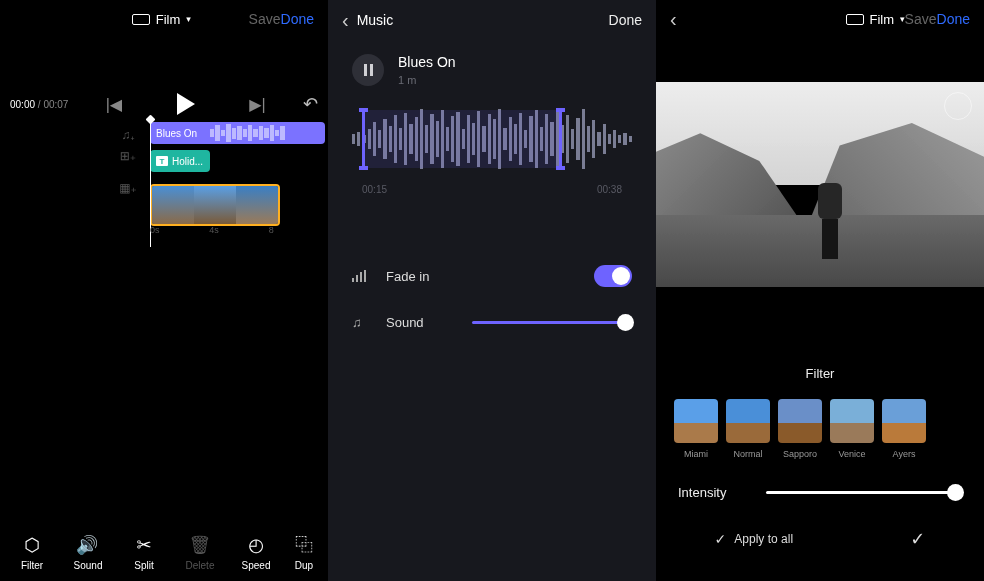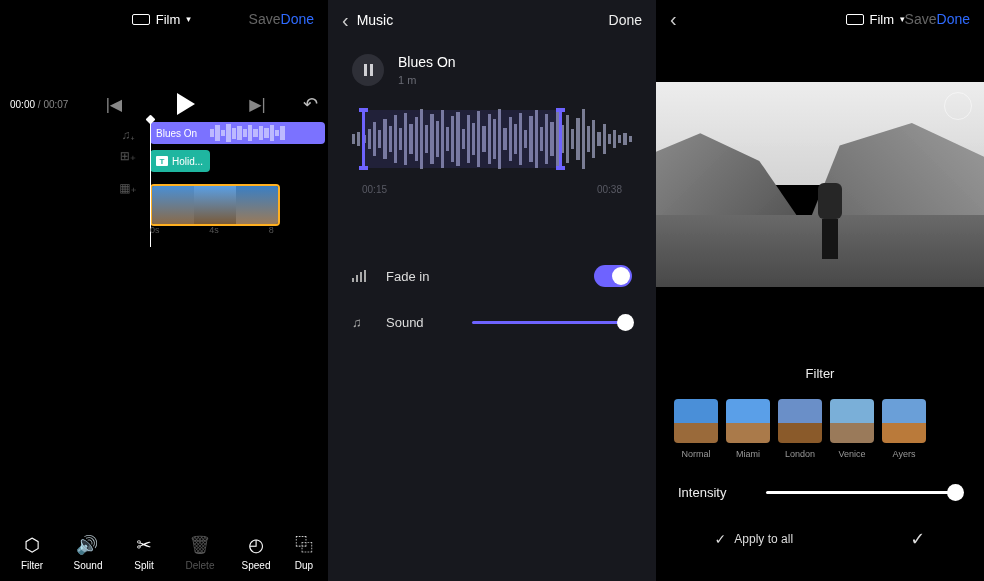--- a/index.html
+++ b/index.html
@@ -378,39 +378,39 @@
           <div class="legs"></div>
         </div>
     </div>
     <div class="clock"></div>
   </div>
 
   <div class="filter-title">Filter</div>
 
   <div class="filter-row" id="filterrow">
       <div class="f-item">
+        <div class="f-thumb miami">
+          <div class="ft-sky"></div>
+          <div class="ft-gnd"></div>
+        </div>
+        <div class="f-label">Miami</div>
+      </div>
+      <div class="f-item">
         <div class="f-thumb normal">
           <div class="ft-sky"></div>
           <div class="ft-gnd"></div>
         </div>
         <div class="f-label">Normal</div>
-      </div>
-      <div class="f-item">
-        <div class="f-thumb miami">
-          <div class="ft-sky"></div>
-          <div class="ft-gnd"></div>
-        </div>
-        <div class="f-label">Miami</div>
       </div>
       <div class="f-item">
         <div class="f-thumb sapporo">
           <div class="ft-sky"></div>
           <div class="ft-gnd"></div>
         </div>
-        <div class="f-label">London</div>
+        <div class="f-label">Sapporo</div>
       </div>
       <div class="f-item">
         <div class="f-thumb venice">
           <div class="ft-sky"></div>
           <div class="ft-gnd"></div>
         </div>
         <div class="f-label">Venice</div>
       </div>
       <div class="f-item">
         <div class="f-thumb ayers">

